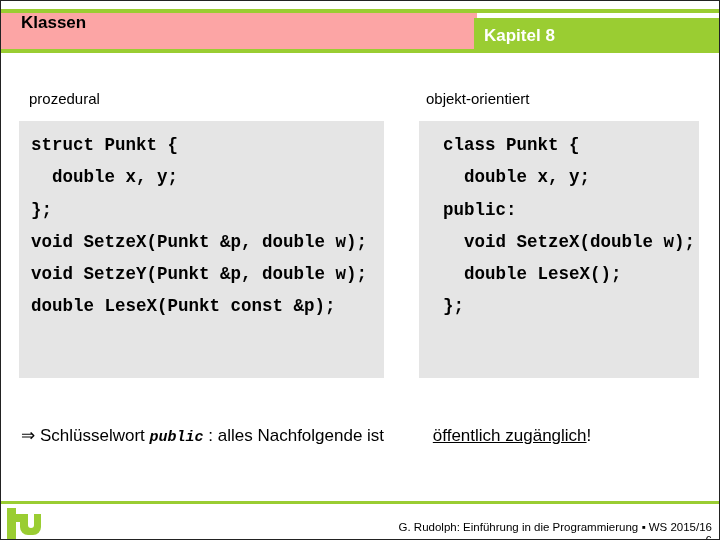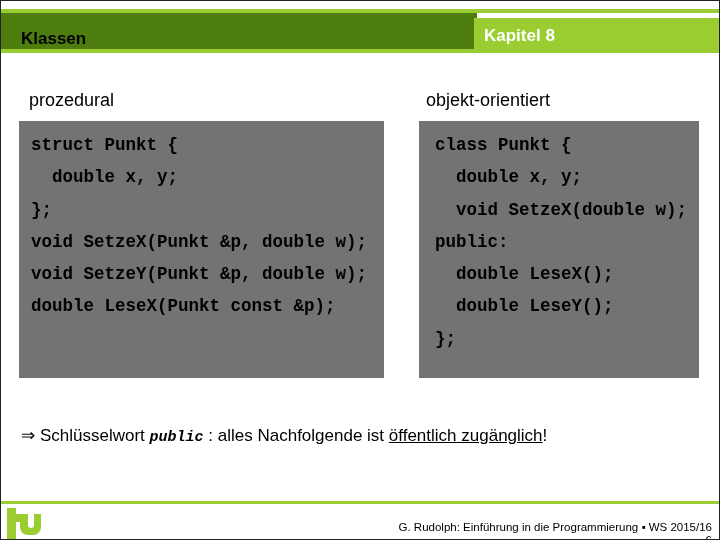--- a/index.html
+++ b/index.html
@@ -18,54 +18,54 @@
   .header-topline {
     position: absolute; left: 0; top: 8px; width: 720px; height: 4px;
     background: #9ACD32;
   }
   .header-bottomline {
     position: absolute; left: 0; top: 48px; width: 720px; height: 4px;
     background: #9ACD32;
   }
   .header-title-bar {
     position: absolute; left: 0; top: 12px; width: 476px; height: 36px;
-    background: #4d7c0f;
-    display: flex; align-items: flex-end;
+    background: #fca5a5;
+    display: flex; align-items: flex-start;
     padding-left: 20px; box-sizing: border-box;
   }
   .header-title-bar .title {
     font-size: 17px; font-weight: bold; color: #000;
   }
   .header-chapter-bar {
     position: absolute; left: 473px; top: 17px; width: 247px; height: 35px;
     background: #9ACD32;
     display: flex; align-items: center;
     padding-left: 10px; box-sizing: border-box;
   }
   .header-chapter-bar .chapter {
     font-size: 17px; font-weight: bold; color: #ffffff;
   }
 
   
   .col-label {
     position: absolute; top: 89px;
-    font-size: 18px; color: #000;
+    font-size: 15px; color: #000;
   }
   .col-label.left  { left: 28px; }
   .col-label.right { left: 425px; }
 
   
   .code-block {
     position: absolute; top: 120px; height: 257px;
-    background: #737373;
+    background: #e5e5e5;
     box-sizing: border-box;
     padding-top: 8px;
   }
   .code-block.left  { left: 18px;  width: 365px; padding-left: 12px; }
-  .code-block.right { left: 418px; width: 280px; padding-left: 16px; }
+  .code-block.right { left: 418px; width: 280px; padding-left: 24px; }
   .code-line {
     font-family: "Liberation Mono", monospace;
     font-weight: bold;
     font-size: 17.5px;
     line-height: 32.3px;
     color: #000;
     white-space: pre;
   }
 
   
@@ -73,21 +73,21 @@
     position: absolute; left: 20px; top: 424px; width: 690px;
     font-size: 17px; color: #000;
     white-space: pre-wrap;
   }
   .note .keyword {
     font-family: "Liberation Mono", monospace;
     font-weight: bold;
     font-size: 15px;
     font-style: italic;
   }
-  .note .underlined { text-decoration: underline; }
+  .note .underlined { text-decoration: underline; margin-left: 44px; }
 
   
   .footer-line {
     position: absolute; left: 0; top: 500px; width: 720px; height: 3px;
     background: #9ACD32;
   }
   .tu-logo { position: absolute; left: 0; top: 503px; width: 46px; height: 37px; }
   .tu-t-stem { position: absolute; left: 6px;  top: 4px;  width: 9px;  height: 33px; background: #9ACD32; }
   .tu-t-bar  { position: absolute; left: 6px;  top: 10px; width: 32px; height: 8px;  background: #9ACD32; }
   .tu-u-body {
@@ -131,24 +131,23 @@
     <div class="code-line">  double x, y;</div>
     <div class="code-line">};</div>
     <div class="code-line">void SetzeX(Punkt &amp;p, double w);</div>
     <div class="code-line">void SetzeY(Punkt &amp;p, double w);</div>
     <div class="code-line">double LeseX(Punkt const &amp;p);</div>
   </div>
 
   <div class="code-block right">
     <div class="code-line">class Punkt {</div>
     <div class="code-line">  double x, y;</div>
+    <div class="code-line">public:</div>
     <div class="code-line">  void SetzeX(double w);</div>
-    <div class="code-line">public:</div>
     <div class="code-line">  double LeseX();</div>
-    <div class="code-line">  double LeseY();</div>
     <div class="code-line">};</div>
   </div>
 
   <div class="note"><span>⇒</span><span> Schlüsselwort </span><span class="keyword">public</span><span> : alles Nachfolgende ist </span><span class="underlined">öffentlich zugänglich</span><span>!</span></div>
 
   <div class="footer-line"></div>
 
   <div class="tu-logo">
     <div class="tu-t-stem"></div>
     <div class="tu-t-bar"></div>

